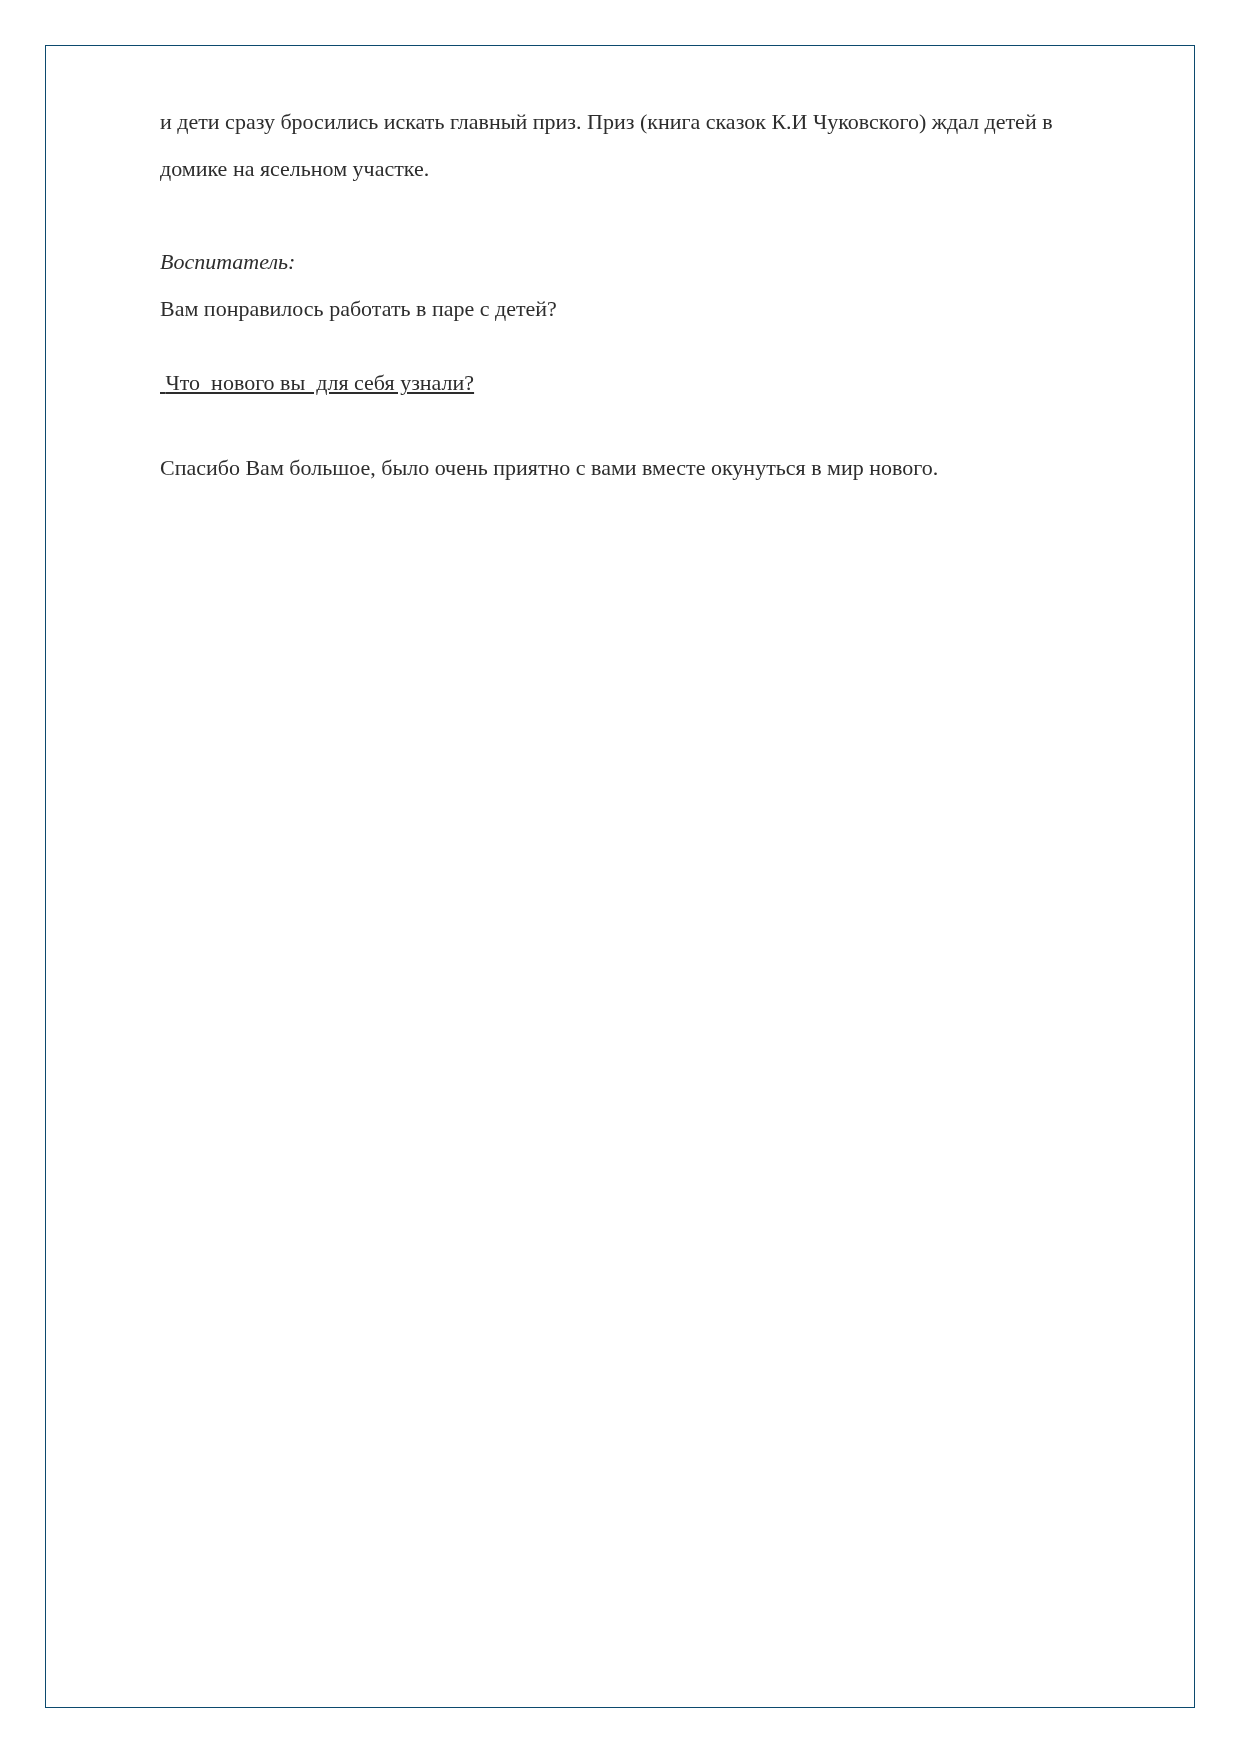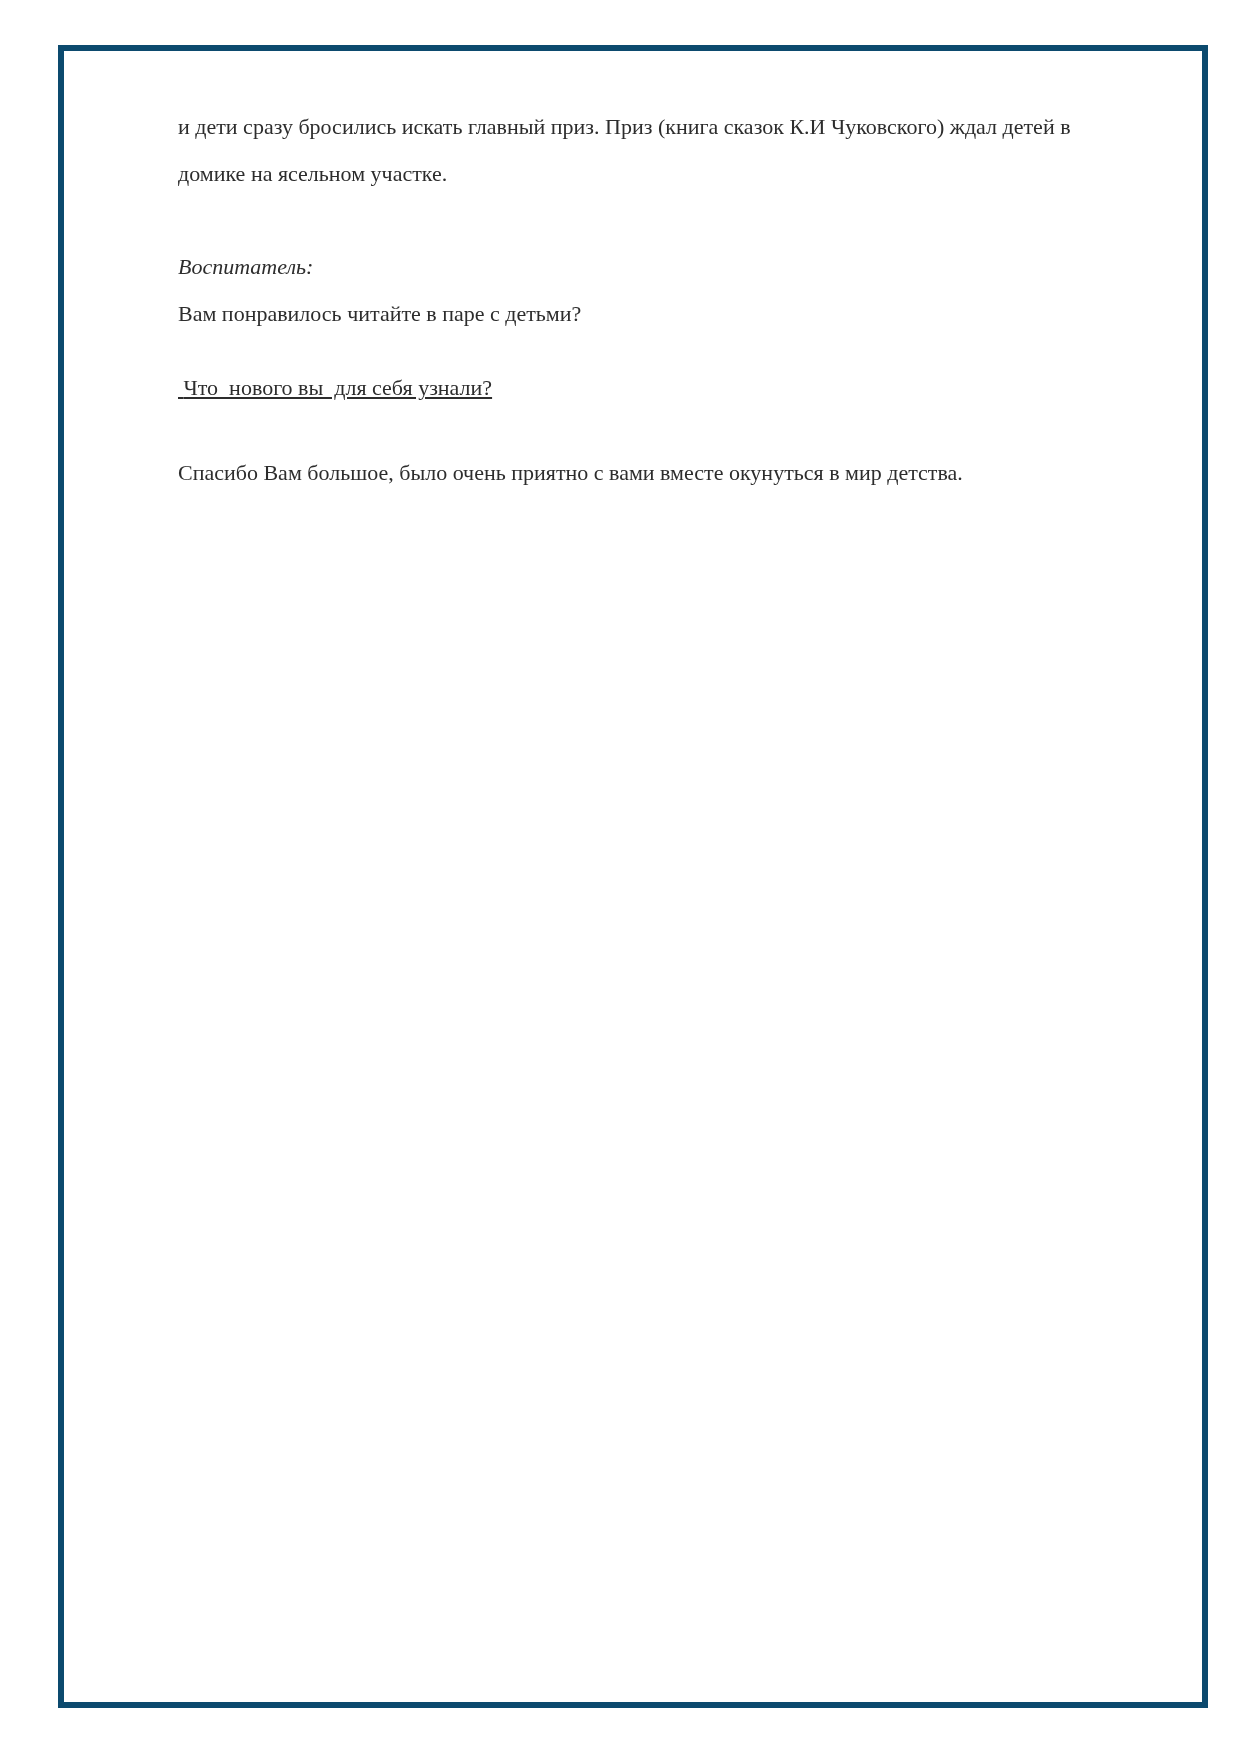--- a/index.html
+++ b/index.html
@@ -13,24 +13,23 @@
     height: 1754px;
     background: #ffffff;
     overflow: hidden;
   }
   .page-border {
     position: absolute;
     left: 45px;
     top: 45px;
     width: 1150px;
     height: 1663px;
-    border: 6px solid #0c4a6e;
+    border: 1px solid #0c4a6e;
     box-sizing: border-box;
     background: #ffffff;
-    margin-left: 13px;
   }
   .content {
     box-sizing: border-box;
     width: 100%;
     height: 100%;
     padding: 52px 112px 50px 114px;
     font-family: "Liberation Serif", "DejaVu Serif", serif;
     font-size: 22px;
     line-height: 47px;
     color: #2d2d2d;
@@ -46,18 +45,18 @@
   .para.gap-big   { margin-bottom: 38px; text-decoration: underline; }
 </style>
 </head>
 <body>
 
 <div class="page">
   <div class="page-border">
     <div class="content">
       <p class="para gap-large">и дети сразу бросились искать главный приз. Приз (книга сказок К.И Чуковского) ждал детей в домике на ясельном участке.</p>
       <p class="para gap-none">Воспитатель:</p>
-      <p class="para gap-mid">Вам понравилось читайте в паре с детьми?</p>
+      <p class="para gap-mid">Вам понравилось работать в паре с детей?</p>
       <p class="para gap-big"> Что  нового вы  для себя узнали?</p>
-      <p class="para">Спасибо Вам большое, было очень приятно с вами вместе окунуться в мир детства.</p>
+      <p class="para">Спасибо Вам большое, было очень приятно с вами вместе окунуться в мир нового.</p>
     </div>
   </div>
 </div>
 
 </body></html>

